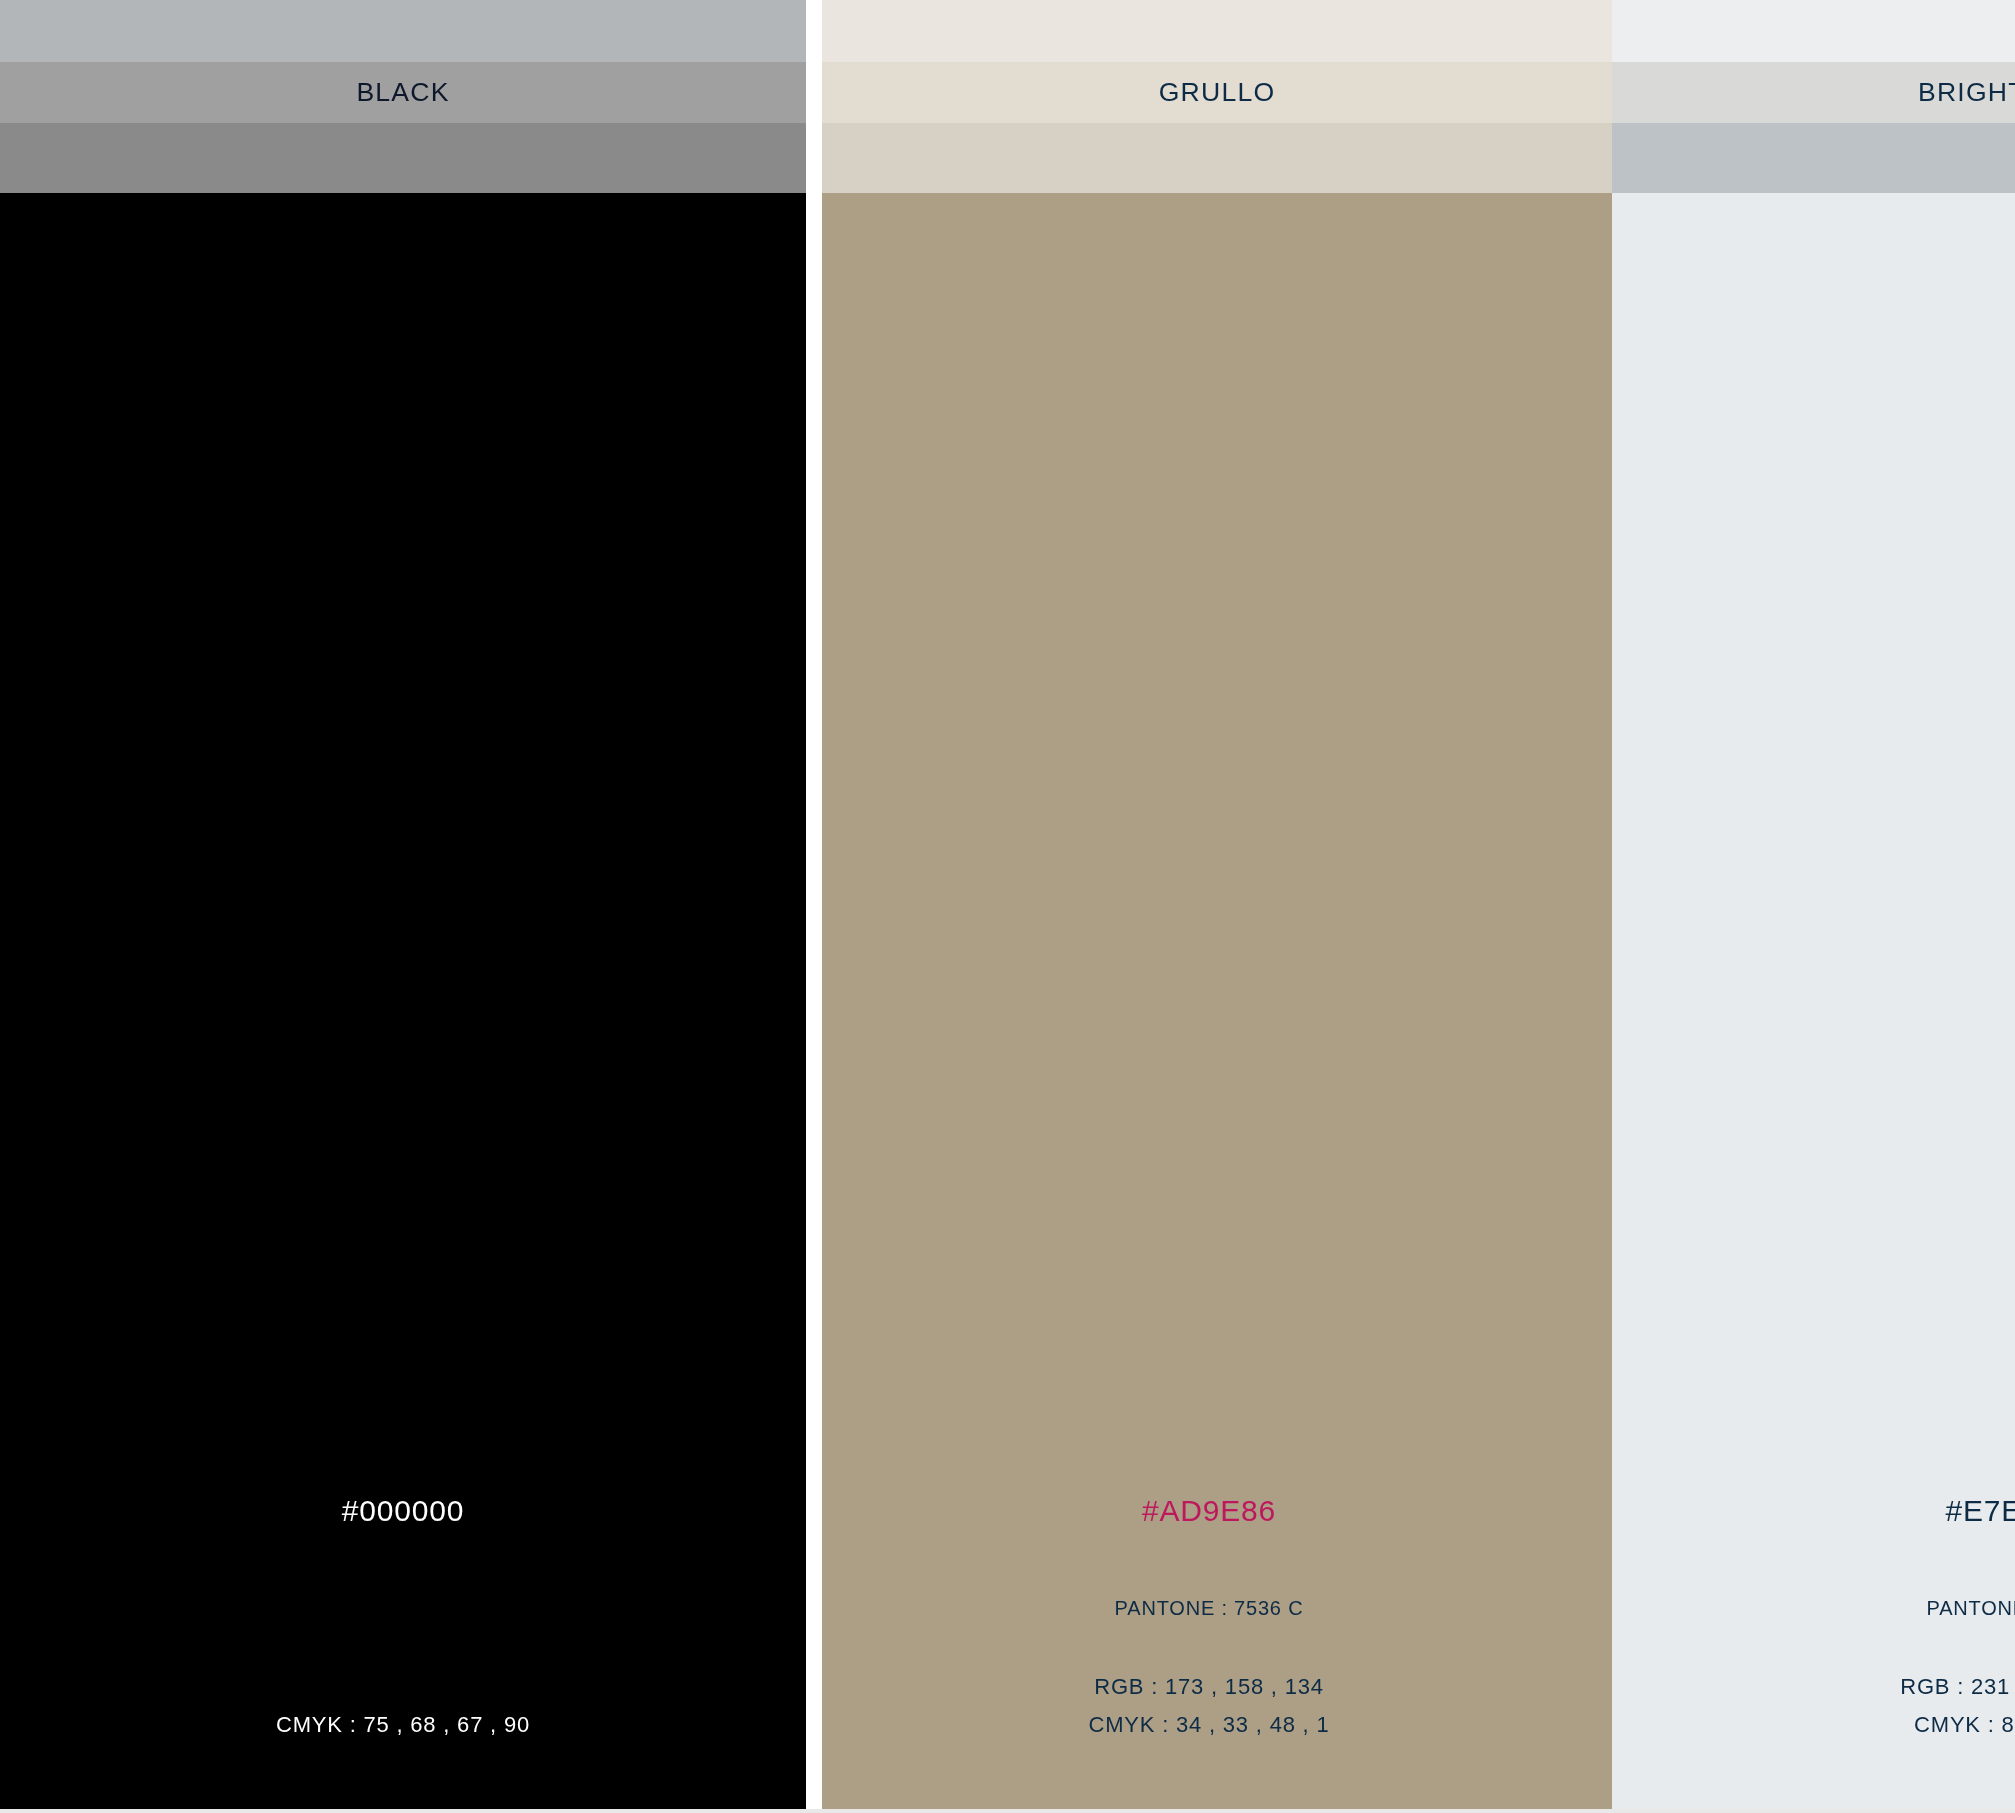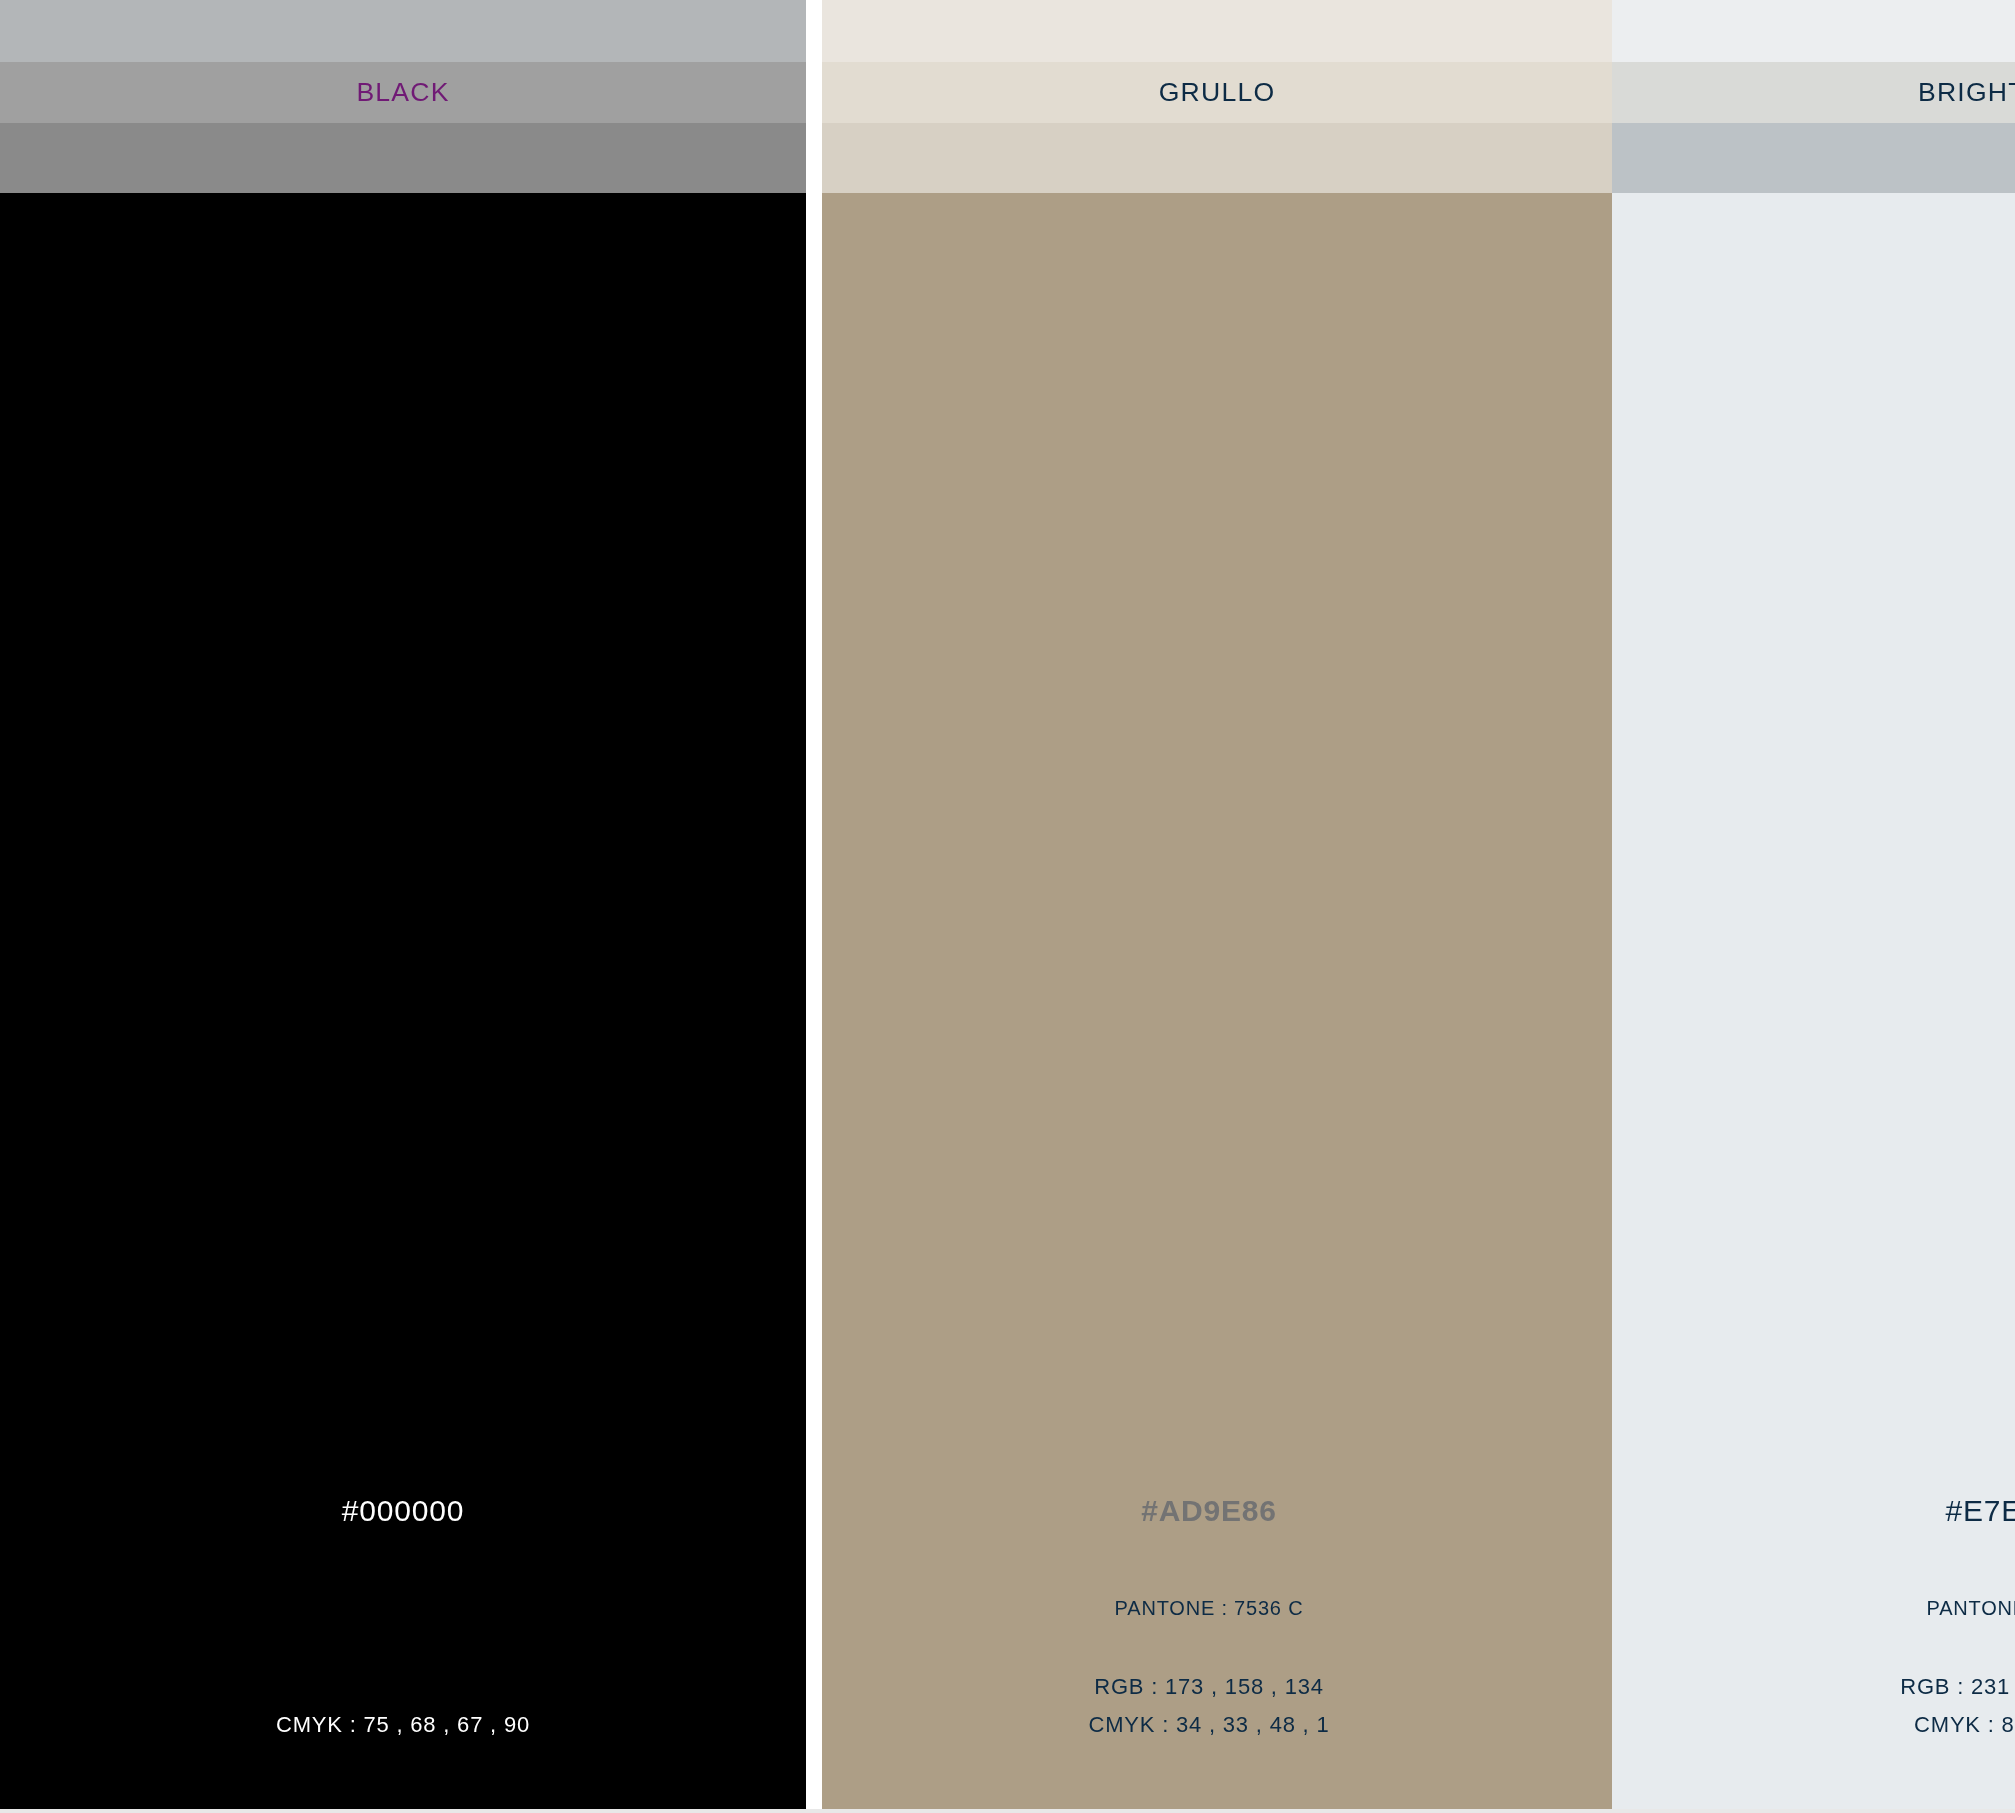--- a/index.html
+++ b/index.html
@@ -108,38 +108,38 @@
 </style>
 </head>
 <body>
 
 <div id="palette">
 
   <div class="swatch-column" style="width: 806px;">
       <div class="header-stack">
         <div class="band-top" style="background: rgb(179, 182, 184);"></div>
         <div class="band-label" style="background: rgb(160, 160, 160);">
-          <div class="color-name" style="color: #701a75; text-align: right;">BLACK</div>
+          <div class="color-name" style="color: #0f172a; text-align: right;">BLACK</div>
         </div>
         <div class="band-bottom" style="background: rgb(138, 138, 138);"></div>
       </div>
       <div class="swatch-body" style="background: rgb(0, 0, 0);"></div>
       <div class="hex-code" style="color: rgb(255, 255, 255);">#000000</div>
       <div class="cmyk-line" style="color: rgb(255, 255, 255);">CMYK : 75 , 68 , 67 , 90</div>
     </div>
     <div class="swatch-column" style="width: 806px; padding-left: 16px;">
       <div class="header-stack">
         <div class="band-top" style="background: rgb(234, 229, 222);"></div>
         <div class="band-label" style="background: rgb(226, 220, 209);">
           <div class="color-name" style="color: rgb(13, 43, 69);">GRULLO</div>
         </div>
         <div class="band-bottom" style="background: rgb(215, 208, 196);"></div>
       </div>
       <div class="swatch-body" style="background: rgb(173, 158, 134);"></div>
-      <div class="hex-code" style="color: #737373; font-weight: bold;">#AD9E86</div>
+      <div class="hex-code" style="color: #be185d;">#AD9E86</div>
       <div class="pantone-line" style="color: rgb(13, 43, 69);">PANTONE : 7536 C</div>
       <div class="rgb-line" style="color: rgb(13, 43, 69);">RGB : 173 , 158 , 134</div>
       <div class="cmyk-line" style="color: rgb(13, 43, 69);">CMYK : 34 , 33 , 48 , 1</div>
     </div>
     <div class="swatch-column" style="width: 806px;">
       <div class="header-stack">
         <div class="band-top" style="background: rgb(236, 238, 240);"></div>
         <div class="band-label" style="background: rgb(217, 218, 215);">
           <div class="color-name" style="color: rgb(13, 43, 69);">BRIGHT GRAY</div>
         </div>

